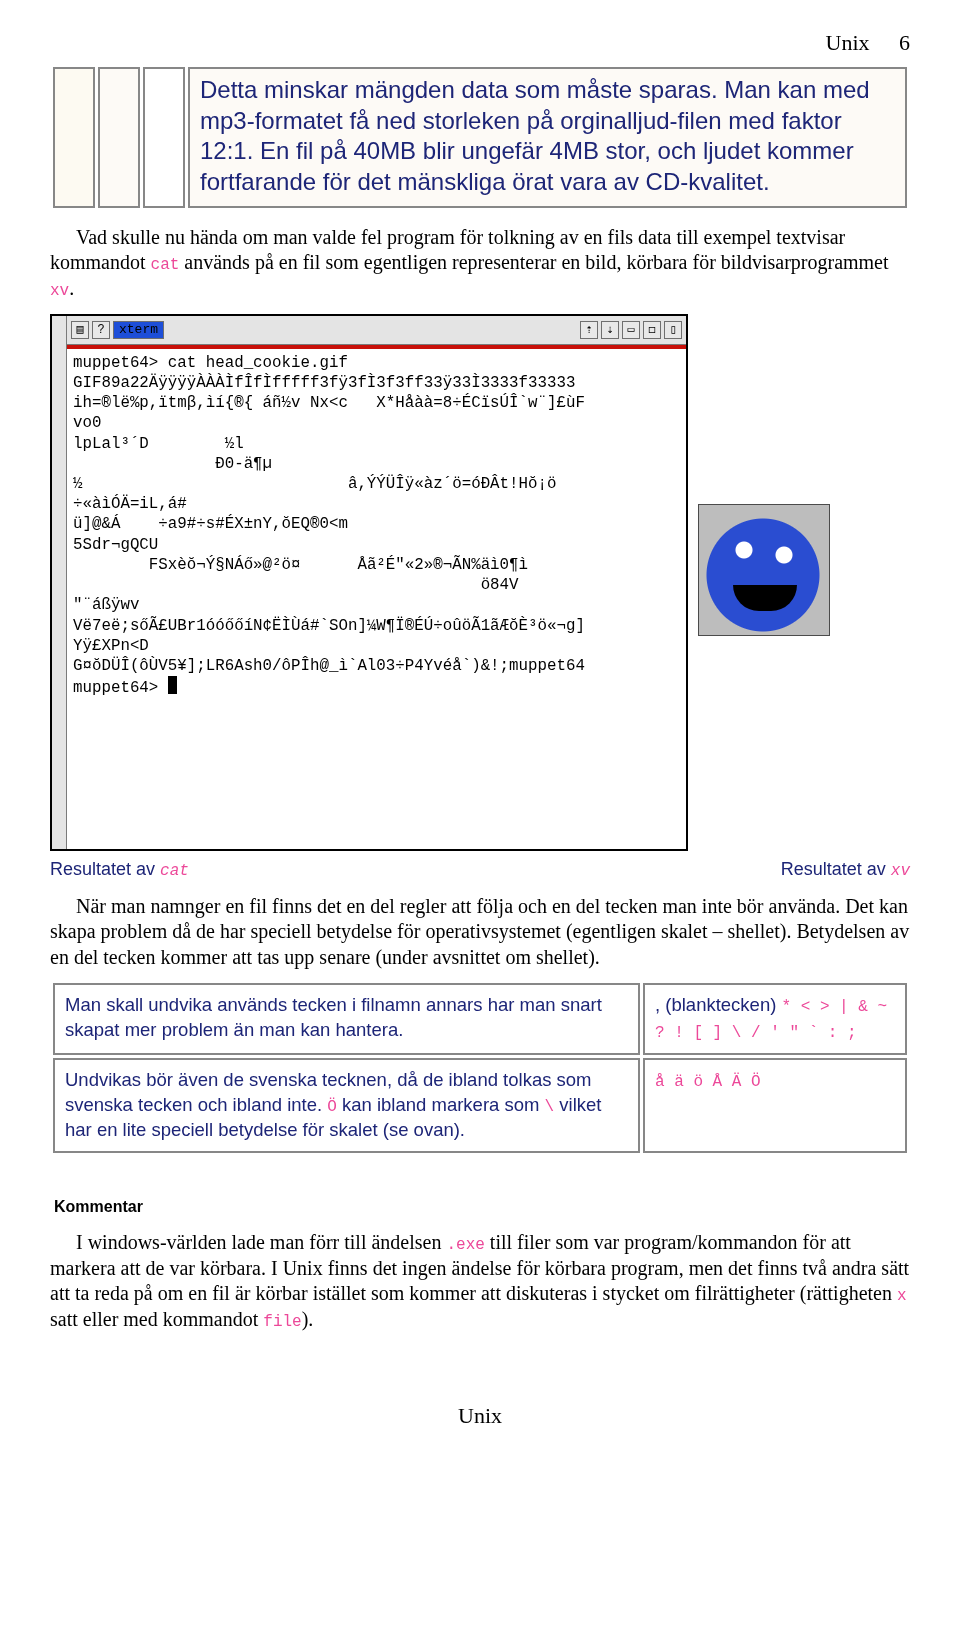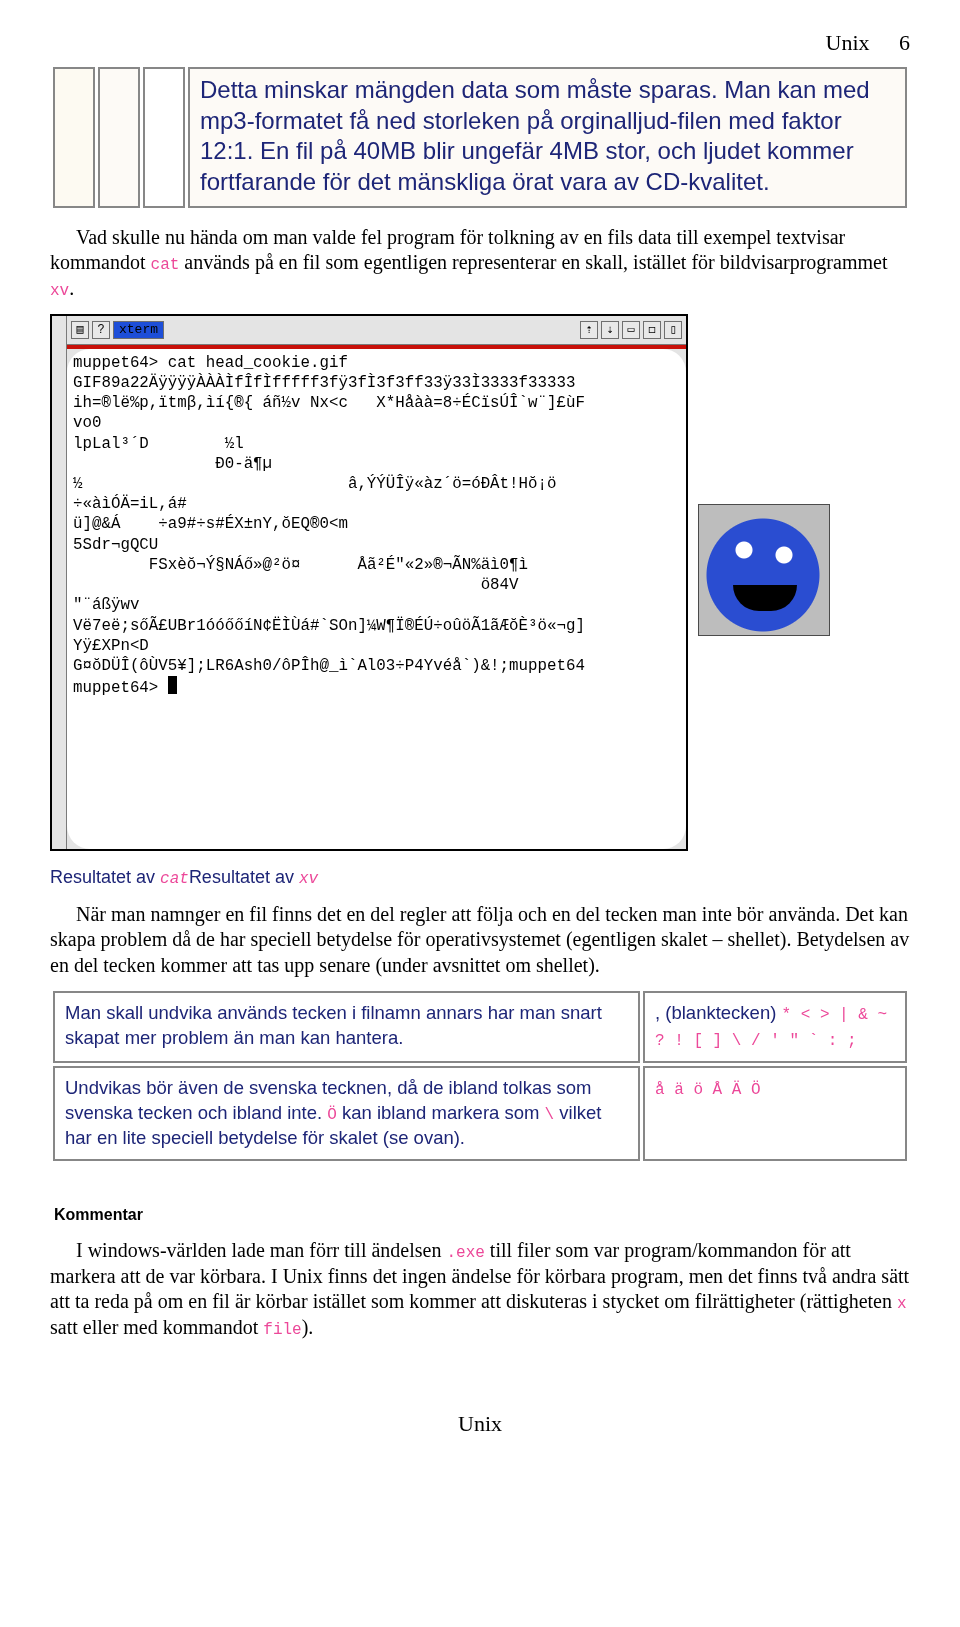--- a/index.html
+++ b/index.html
@@ -103,21 +103,20 @@
   .xt-body {
     flex: 1;
     background: #fff;
     padding: 4px 6px;
     font-size: 15.8px;
     line-height: 1.28;
     white-space: pre-wrap;
     word-break: break-all;
     color: #000;
     overflow: hidden;
-    border-radius: 23px;
   }
   .cursor { display: inline-block; width: 9px; height: 18px; background: #000; vertical-align: -2px; }
   .cookie {
     width: 130px; height: 130px;
     border: 1px solid #4b4b4b;
     margin-top: 190px;
     background:
       radial-gradient(circle at 45px 45px, #fff 8px, transparent 9px),
       radial-gradient(circle at 85px 50px, #fff 8px, transparent 9px),
       radial-gradient(circle at 45px 47px, #000 3px, transparent 4px),
@@ -130,24 +129,25 @@
   .cookie::after {
     content: "";
     position: absolute;
     left: 34px; top: 80px;
     width: 64px; height: 26px;
     background: #000;
     border-radius: 0 0 40px 40px;
   }
   .caprow {
     display: flex;
+    justify-content: space-between;
     font-family: Arial, Helvetica, sans-serif;
     font-size: 18px;
     color: #1d2577;
-    margin: 16px 0 10px;
+    margin: 8px 0 10px;
   }
   .caprow .mono { font-style: italic; }
   .tecken {
     border-collapse: separate;
     border-spacing: 3px;
     width: 100%;
     margin: 10px 0 6px;
   }
   .tecken td {
     border: 2px solid #878787;
@@ -185,21 +185,21 @@
         <tr>
       <td class="a"></td>
       <td class="b"></td>
       <td class="c"></td>
       <td class="desc">Detta minskar  mängden data som måste sparas. Man kan med mp3-formatet få ned storleken på orginalljud-filen med faktor 12:1. En fil på 40MB blir ungefär 4MB stor, och ljudet kommer fortfarande för det mänskliga örat vara av CD-kvalitet.</td>
     </tr>
   </tbody>
     </table>
 
   <p class="para">
-    <span>Vad skulle nu hända om man valde fel program för tolkning av en fils data till exempel textvisar kommandot </span><span class="mono">cat</span><span>   används på en fil som egentligen representerar en skall, istället för bildvisarprogrammet </span><span class="mono">xv</span><span>.</span>
+    <span>Vad skulle nu hända om man valde fel program för tolkning av en fils data till exempel textvisar kommandot </span><span class="mono">cat</span><span>   används på en fil som egentligen representerar en bild, körbara för bildvisarprogrammet </span><span class="mono">xv</span><span>.</span>
   </p>
 
   <div class="imgrow">
     <div class="xterm">
       <div class="xt-wrap">
         <div class="xt-col"></div>
         <div class="xt-main">
           <div class="xt-tb">
             <span class="xt-btn">▤</span>
             <span class="xt-btn">?</span>

